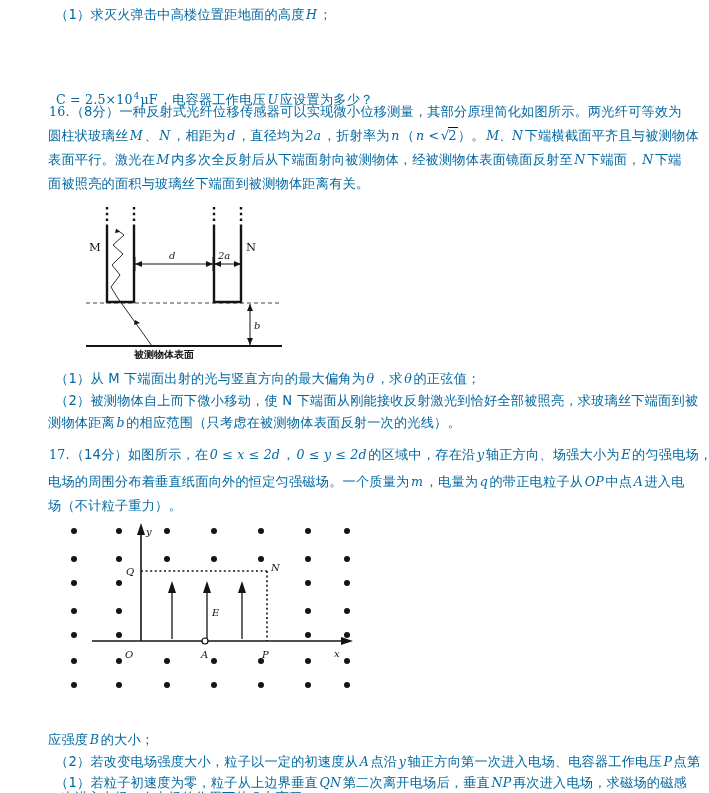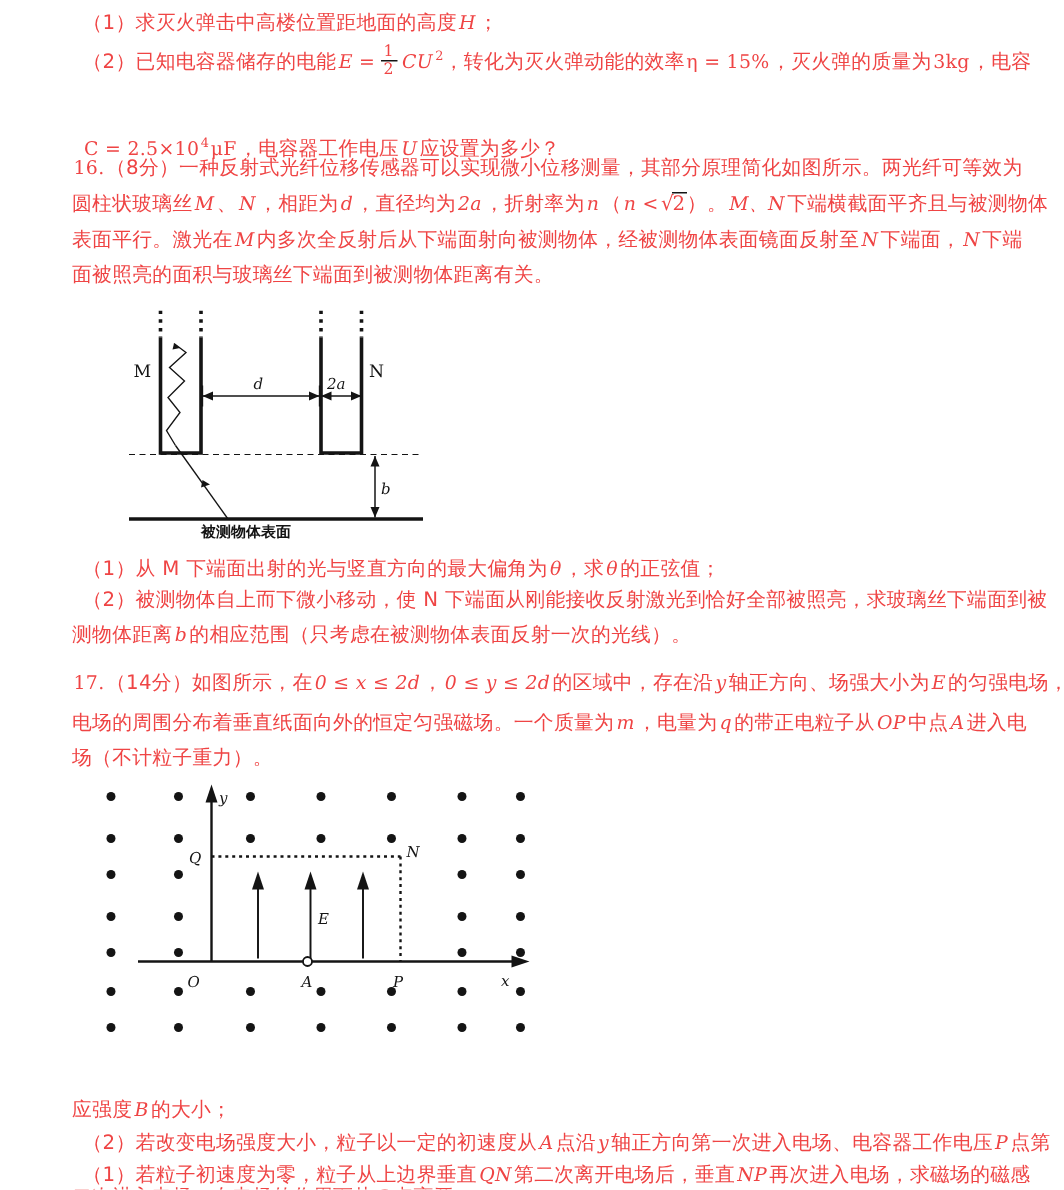--- a/index.html
+++ b/index.html
@@ -20,21 +20,21 @@
     width: 709px;
     height: 793px;
     padding: 0;
   }
   .line {
     position: absolute;
     font-size: 13.2px;
     line-height: 17px;
     letter-spacing: 0.2px;
     white-space: nowrap;
-    color: #ef4444;
+    color: #0369a1;
   }
   .indent {
     left: 55px;
   }
   .flush {
     left: 48px;
     text-align: center;
   }
   .mi {
     font-family: "DejaVu Serif", "Liberation Serif", serif;
@@ -114,23 +114,20 @@
 </style>
 </head>
 <body>
 
 <div class="page">
 
   <div class="line indent" style="top:6px;">
     <span>（1）</span><span>求灭火弹击中高楼位置距地面的高度</span><span class="mi">H</span><span>；</span>
   </div>
 
-  <div class="line indent" style="top:30px;">
-    <span>（2）</span><span>已知电容器储存的电能</span><span class="mi">E =</span><span class="frac"><span class="num">1</span><span class="den">2</span></span><span class="mi">CU</span><span class="sup">2</span><span>，转化为灭火弹动能的效率</span><span class="mn">η = 15%</span><span>，灭火弹的质量为</span><span class="mn">3kg</span><span>，电容</span>
-  </div>
 
   <div class="line indent" style="top:64px;margin-top:24px;">
     <span class="mn">C = 2.5×10</span><span class="sup">4</span><span class="mn">μF</span><span>，电容器工作电压</span><span class="mi">U</span><span>应设置为多少？</span>
   </div>
 
   <div class="line flush" style="top:103px;">
     <span class="mn">16.</span><span>（8分）</span><span>一种反射式光纤位移传感器可以实现微小位移测量，其部分原理简化如图所示。两光纤可等效为</span>
   </div>
 
   <div class="line flush" style="top:127px;">

